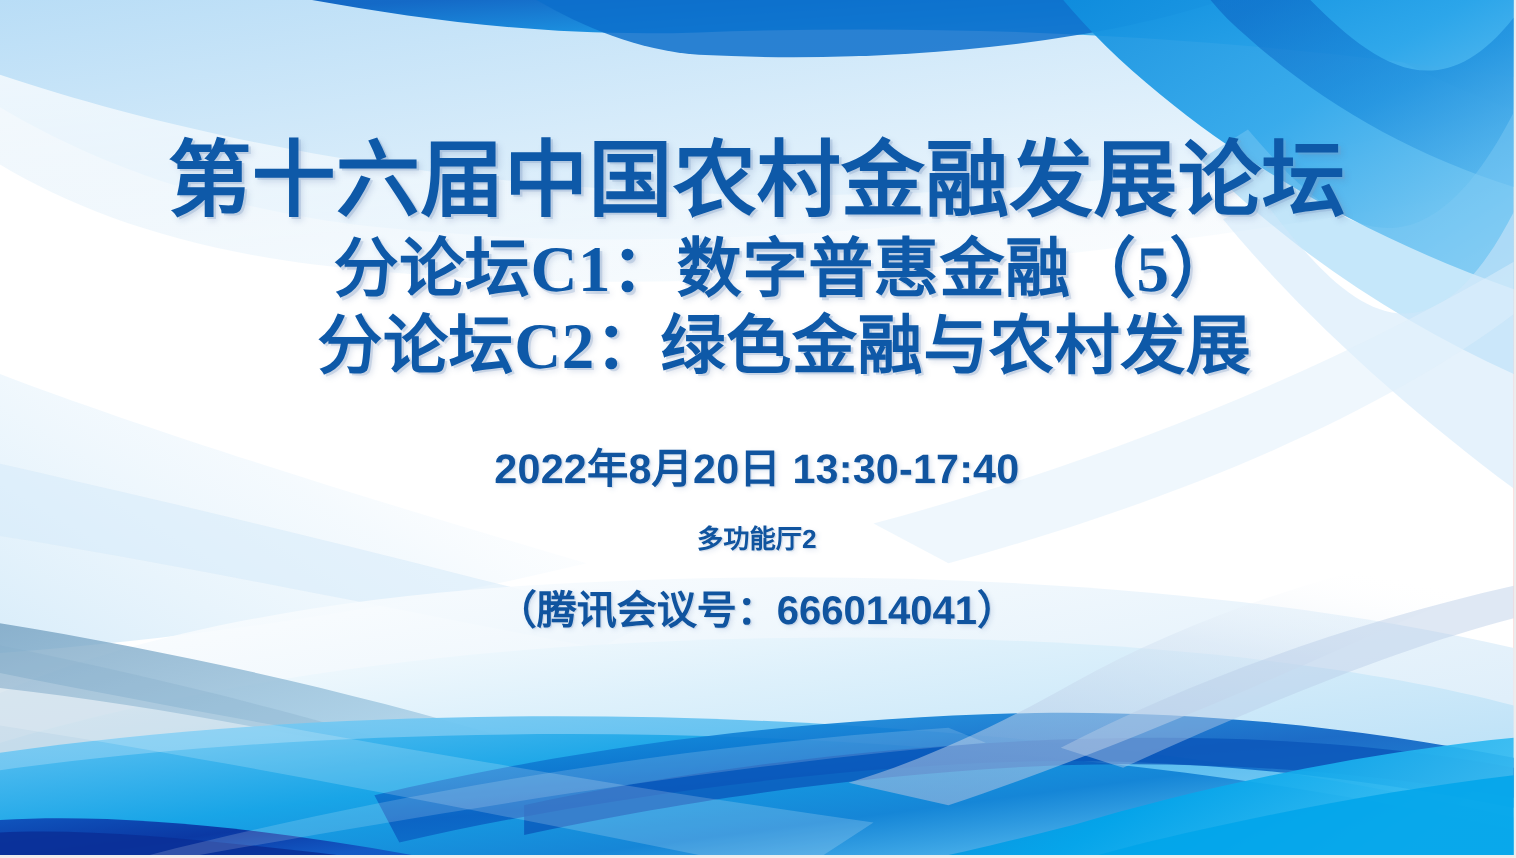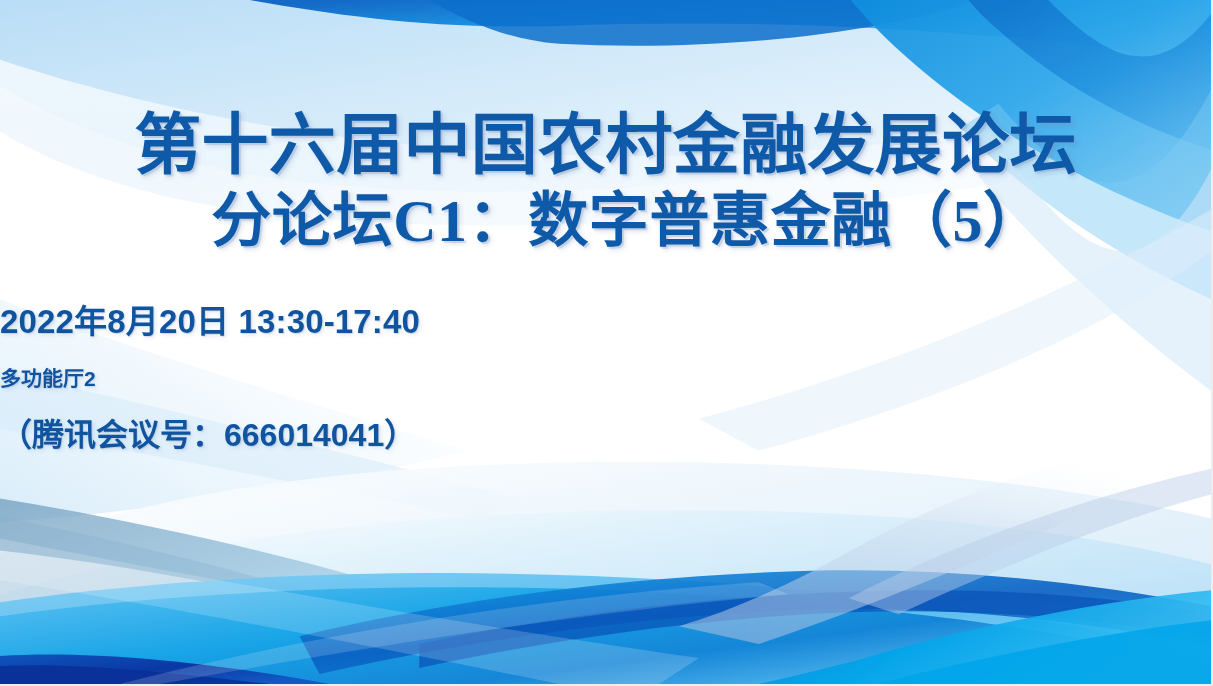--- a/index.html
+++ b/index.html
@@ -62,27 +62,28 @@
     white-space: nowrap;
   }
 
   .title-main {
     font-size: 67px;
     letter-spacing: 0.005em;
     margin-bottom: 12px;
   }
 
   .title-sub {
-    font-size: 60px;
+    font-size: 52px;
     margin-bottom: 9px;
     padding-left: 44px;
   }
 
   .info-group {
     width: 100%;
+    text-align: center;
     margin-top: 45px;
   }
 
   .info-line {
     font-family: "Liberation Sans", "DejaVu Sans", sans-serif;
     font-weight: bold;
     color: #10549f;
     line-height: 1.0;
     white-space: nowrap;
     text-shadow:
@@ -247,20 +248,21 @@
       <path d="M0,540 C200,580 460,626 700,660 L660,686 L560,686 C380,650 180,610 0,582 Z" fill="#ffffff" opacity="0.18"></path>
       <path d="M120,686 C300,640 520,600 760,584 L790,596 C560,616 330,656 160,686 Z" fill="#ffffff" opacity="0.16"></path>
     </svg>
   </div>
 
   <div class="content">
 
     <div class="title-group">
       <div class="title-line title-main">第十六届中国农村金融发展论坛</div>
       <div class="title-line title-sub">分论坛C1：数字普惠金融（5）</div>
+      <div class="title-line title-sub">分论坛C2：绿色金融与农村发展</div>
     </div>
 
     <div class="info-group">
       <div class="info-line info-date">2022年8月20日 13:30-17:40</div>
       <div class="info-line info-venue">多功能厅2</div>
       <div class="info-line info-meeting">（腾讯会议号：666014041）</div>
     </div>
 
   </div>
 

